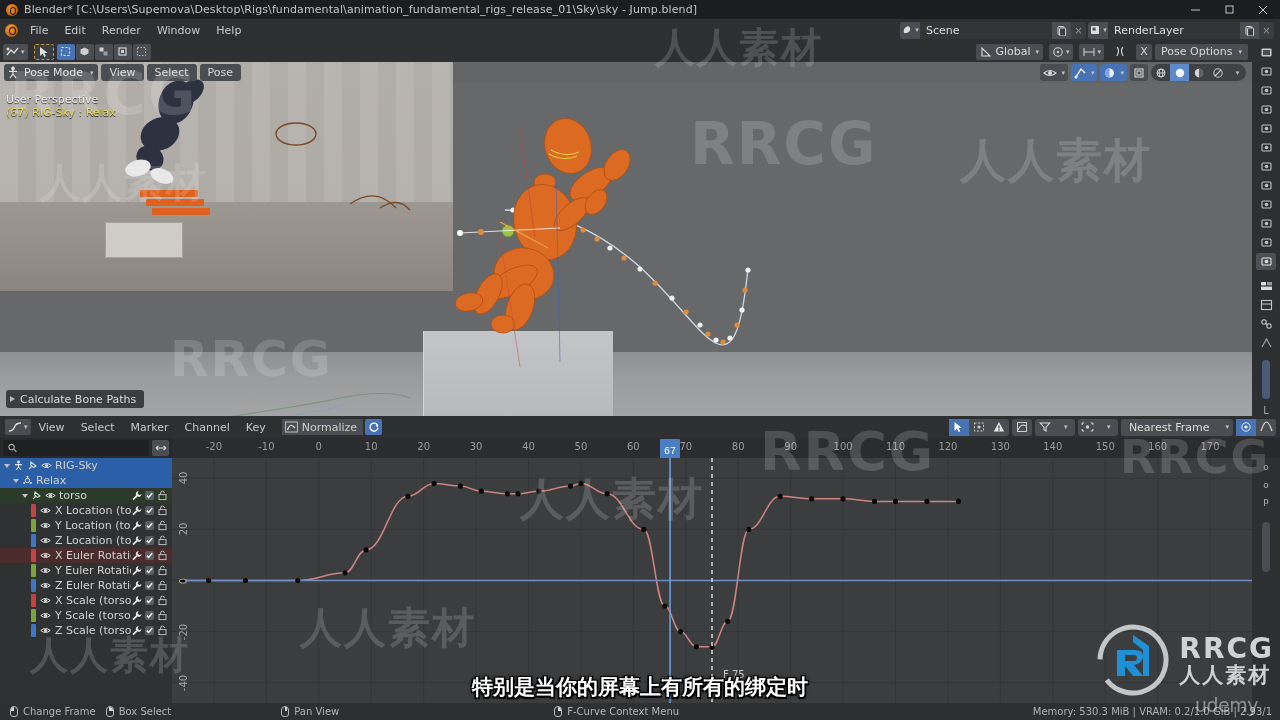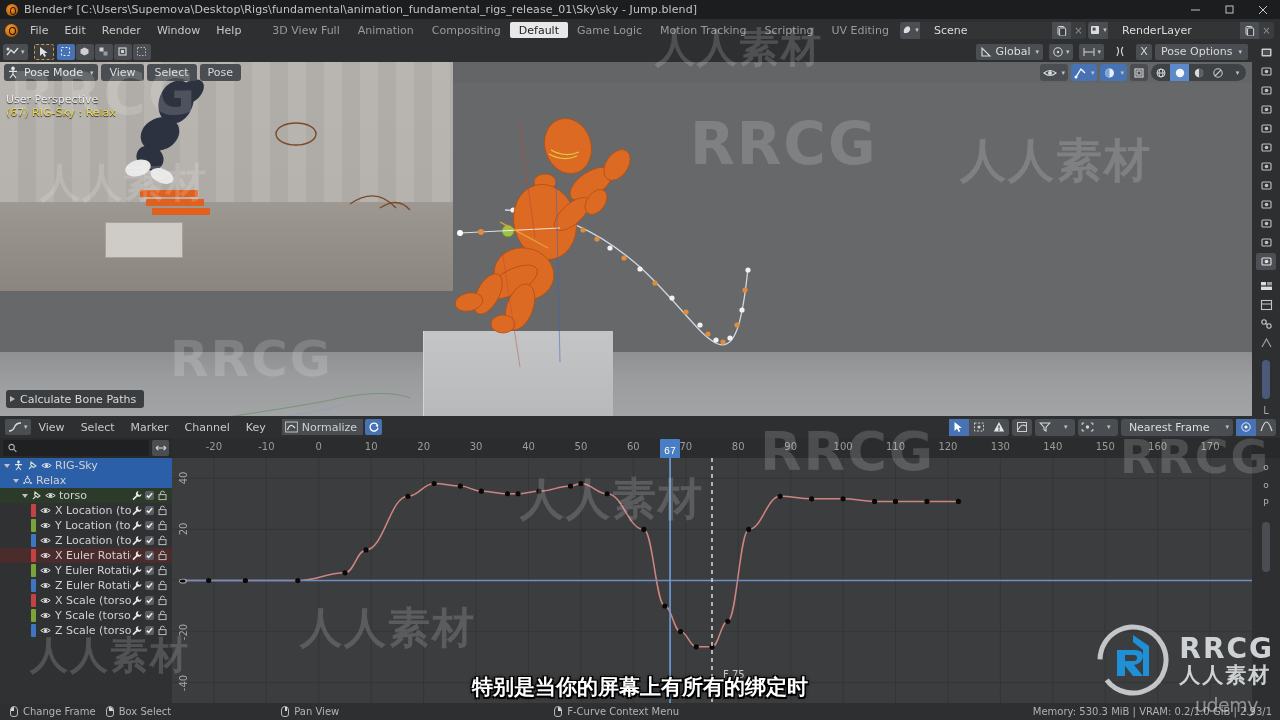--- a/index.html
+++ b/index.html
@@ -70,21 +70,21 @@
   .topbar-right { position: absolute; right: 6px; top: 0; height: 22px; display: flex; align-items: center; gap: 2px; }
   .id-block {
     display: flex; align-items: center; height: 17px; background: #3a3d40;
     border-radius: 3px; overflow: hidden;
   }
   .id-block .id-icon {
     width: 20px; height: 17px; display: flex; align-items: center; justify-content: center;
     background: #4a4e52;
   }
   .id-block .id-name {
-    min-width: 132px; padding: 0 14px; height: 17px; display: flex; align-items: center;
+    min-width: 132px; padding: 0 6px; height: 17px; display: flex; align-items: center;
     font-size: 11px; color: #dcdcdc; background: #323436;
   }
   .id-block .id-btn {
     width: 19px; height: 17px; display: flex; align-items: center; justify-content: center;
     background: #4a4e52; color: #d0d0d0;
   }
   .id-block .id-x { width: 15px; color: #8e8e8e; display:flex; align-items:center; justify-content:center; font-size:10px; }
   .chev { font-size: 7px; color: #c0c0c0; margin-left: 2px; }
 
   
@@ -283,33 +283,20 @@
   <div class="topbar">
     <div class="blender-logo">
         <span class="bl"></span>
       </div>
     <div class="menuitem">File</div>
     <div class="menuitem">Edit</div>
     <div class="menuitem">Render</div>
     <div class="menuitem">Window</div>
     <div class="menuitem">Help</div>
 
-    <div class="screen-tabs">
-      <div class="screen-tab">3D View Full</div>
-      <div class="screen-tab">Animation</div>
-      <div class="screen-tab">Compositing</div>
-      <div class="screen-tab active">Default</div>
-      <div class="screen-tab">Game Logic</div>
-      <div class="screen-tab">Motion Tracking</div>
-      <div class="screen-tab">Scripting</div>
-      <div class="screen-tab">UV Editing</div>
-      <div class="screen-tab">Video Editing</div>
-      <div class="screen-tab">julien</div>
-      <div class="plus-tab">+</div>
-    </div>
 
     <div class="topbar-right">
       <div class="id-block">
         <div class="id-icon">
           <svg width="12" height="12" viewBox="0 0 12 12">
               <path d="M3 9 Q2 5 5 3 Q8 1 9 4 Q10 7 6 9 Z" fill="#dcdcdc"></path>
             </svg>
           <span class="chev">▾</span>
         </div>
         <div class="id-name">Scene</div>

